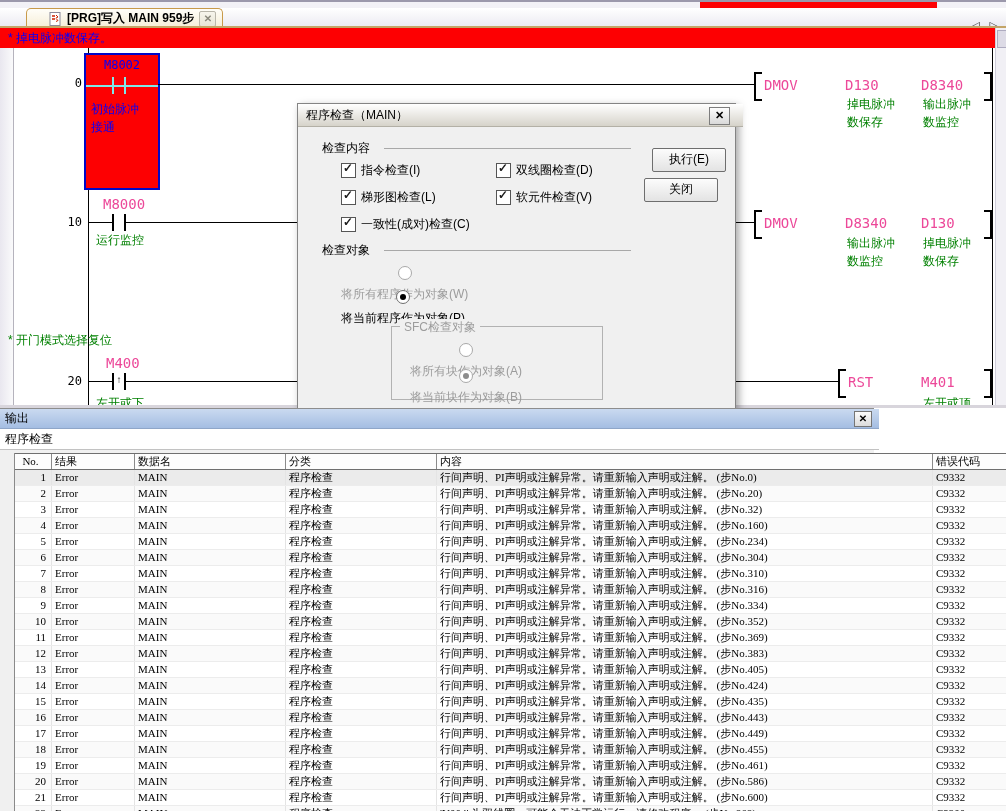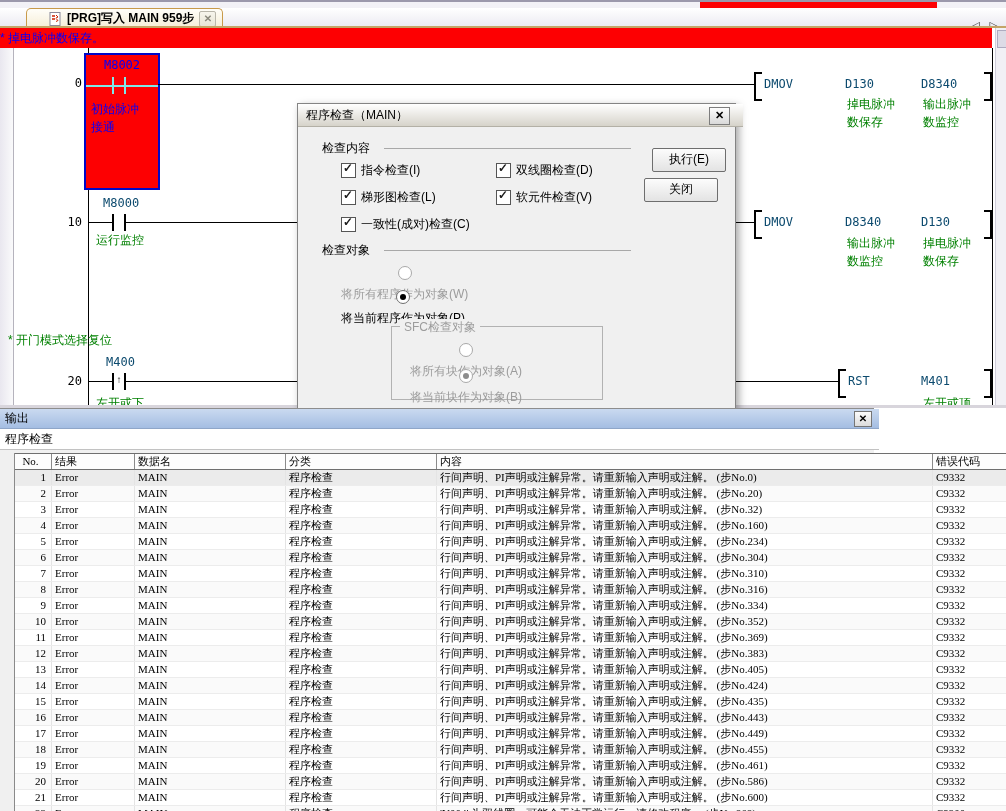--- a/index.html
+++ b/index.html
@@ -13,29 +13,29 @@
   .tab { position:absolute; left:26px; top:0; height:17px; padding:1px 6px 0 22px; display:flex; align-items:center; gap:5px;
          background:linear-gradient(#fffef9,#f6eed8); border:1px solid #c89a4a; border-bottom:none; border-radius:5px 5px 0 0;
          font-weight:bold; font-size:12px; color:#000; }
   .tab-close { width:15px; height:14px; border:1px solid #b9b6aa; background:linear-gradient(#f7f5ec,#e8e5d6);
                color:#8a887c; font-size:10px; line-height:13px; text-align:center; border-radius:2px; font-weight:bold; }
   .navarrow { position:absolute; top:11px; font-size:11px; color:#333; cursor:default; }
 
   
   .goldline { position:absolute; left:0; top:26px; width:1006px; height:2px; background:#c3a568; }
   .ladder { position:absolute; left:0; top:28px; width:1006px; height:377px; background:#fff; overflow:hidden; z-index:1; }
-  .banner { position:absolute; left:0; top:0; width:992px; height:20px; background:#fd0002; color:#0000ff; line-height:20px; padding-left:0; overflow:hidden; }
+  .banner { position:absolute; left:0; top:0; width:992px; height:20px; background:#fd0002; color:#0000ff; line-height:20px; padding-left:8px; overflow:hidden; }
   .gutter { position:absolute; left:0; top:20px; width:13px; height:357px; background:linear-gradient(to right,#e9e7ef,#fafafb); border-right:1px solid #b5b3bd; }
   .rail { position:absolute; background:#000; width:1px; top:20px; height:357px; }
   .lscroll { position:absolute; left:995px; top:0; width:11px; height:377px; background:#f1f0f5; border-left:1px solid #d0cedb; }
   .lscroll-thumb { position:absolute; left:1px; top:2px; width:9px; height:16px; background:#dddbe6; border:1px solid #aeabc0; }
   .rnum { position:absolute; left:40px; width:42px; text-align:right; font-family:"DejaVu Sans Mono",monospace; font-size:12px; color:#000; }
   .wire { position:absolute; height:1px; background:#000; }
   .vbar { position:absolute; width:2px; height:17px; background:#000; }
-  .ldev { position:absolute; font-family:"DejaVu Sans Mono",monospace; font-size:12px; color:#0c4a6e; white-space:nowrap; }
+  .ldev { position:absolute; font-family:"DejaVu Sans Mono",monospace; font-size:14px; color:#ec4899; white-space:nowrap; }
   .lcmt { position:absolute; font-size:12px; color:#008000; white-space:nowrap; }
   .brl { position:absolute; width:6px; height:25px; border:2px solid #000; border-right:none; }
   .brr { position:absolute; width:6px; height:25px; border:2px solid #000; border-left:none; }
   .selblock { position:absolute; left:84px; top:25px; width:72px; height:133px; background:#fd0002; border:2px solid #0008c8; }
   .selblock .dev { position:absolute; top:3px; left:0; width:100%; text-align:center; color:#0000ff; font-family:"DejaVu Sans Mono",monospace; }
   .selblock .cwire { position:absolute; left:0; top:30px; width:72px; height:2px; background:#7fe8e8; }
   .selblock .cbar { position:absolute; width:2px; height:17px; top:22px; background:#7fe8e8; }
   .selblock .scmt { position:absolute; left:5px; color:#0000ff; font-size:12px; white-space:nowrap; }
   .edgearrow { position:absolute; font-size:10px; color:#000; width:14px; text-align:center; }
 

